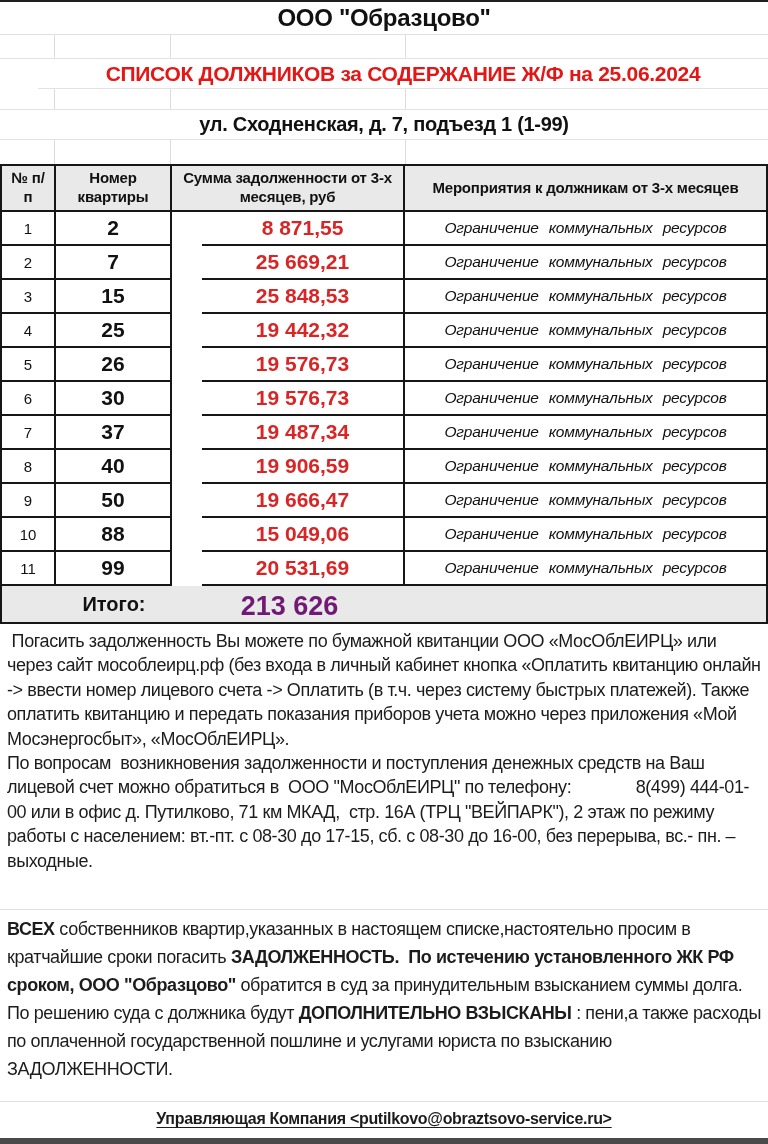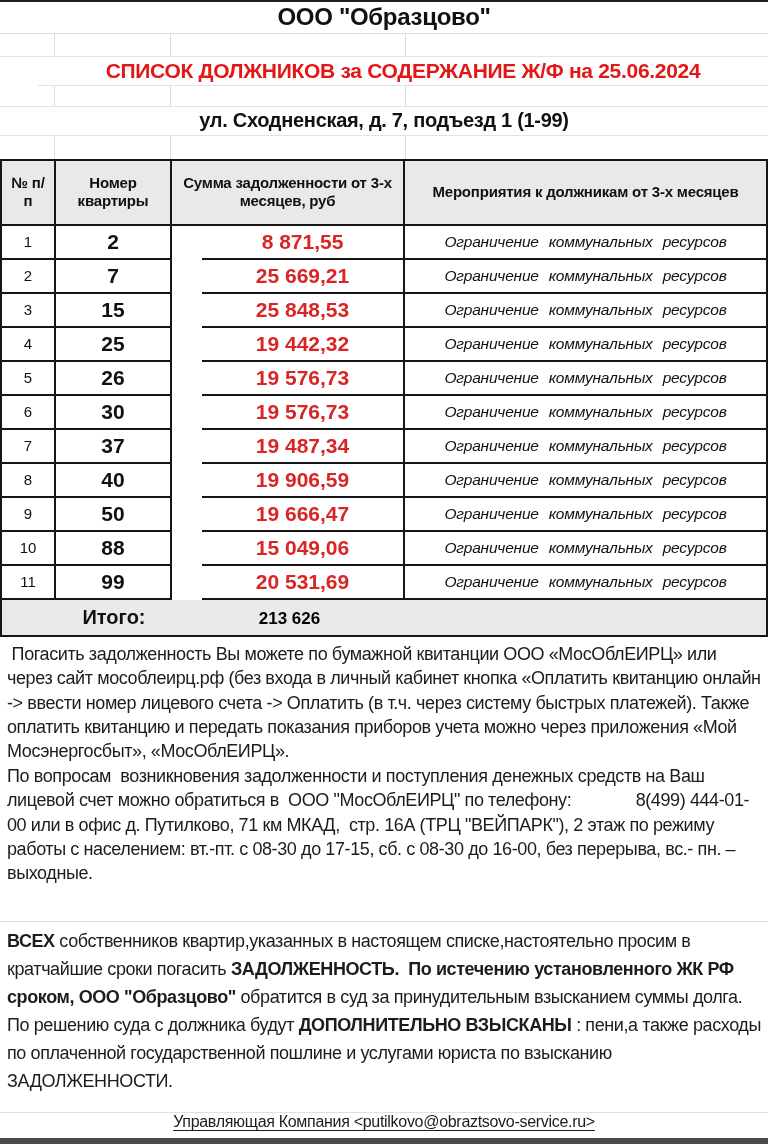--- a/index.html
+++ b/index.html
@@ -26,49 +26,49 @@
   .red-title-row .t { font-size:21px; font-weight:bold; color:#e41717; letter-spacing:-0.3px; }
   .address-row { height:30px; display:flex; align-items:center; justify-content:center;
     border-bottom:1px solid #e2e2e2; }
   .address-row .t { font-size:20px; font-weight:bold; letter-spacing:-0.3px; }
   
   .debt-table { border:2px solid #161616; border-bottom:none; }
   .trow { display:grid; grid-template-columns:54px 116px 233px 1fr; }
   .trow > div { border-right:2px solid #161616; border-bottom:2px solid #161616;
     display:flex; align-items:center; justify-content:center; text-align:center; }
   .trow > div:last-child { border-right:none; }
-  .thead { height:65px;border-radius:29px; }
+  .thead { height:46px;border-radius:29px; }
   .thead > div { background:#e9e9e9; font-weight:bold; font-size:15px; line-height:1.25;
     padding:2px 6px; letter-spacing:-0.2px; }
   .tdata { height:34px; }
   .c-num { font-size:15px; }
   .c-apt { font-size:21px; font-weight:bold; }
   .c-sum { font-size:21px; font-weight:bold; color:#d92525;margin-left:30px; }
   .c-act { font-size:15.5px; word-spacing:0.38em; letter-spacing:-0.2px;font-style:italic; }
   .total-row { position:relative; height:38px; background:#e9e9e9;
     border:2px solid #161616; border-top:none; }
   .total-label { position:absolute; left:54px; width:116px; top:0; bottom:0;
     display:flex; align-items:center; justify-content:center;
     font-size:20px; font-weight:bold; }
   .total-value { position:absolute; left:170px; width:235px; top:4px; bottom:0;
     display:flex; align-items:center; justify-content:center;
-    font-size:17px; font-weight:bold; color:#000000; }
+    font-size:27px; font-weight:bold; color:#701a75; }
   
   .textblock { padding:5px 7px 0 7px; }
   .para { font-size:18px; line-height:24.4px; letter-spacing:-0.4px;
     white-space:pre-wrap; color:#1c1c1c; text-align:left; }
   .para + .para { margin-top:0px; }
   .section-line { height:1px; background:#e0e0e0; margin:0; }
   .gap1 { height:36px; }
   .warning { padding:5px 7px 0 7px; }
   .warning .para { line-height:28px; }
   .gap2 { height:18px; }
   
-  .footer-row { height:27px; display:flex; align-items:flex-start; justify-content:center;
-    border-top:1px solid #e0e0e0; }
+  .footer-row { height:27px; display:flex; align-items:flex-end; justify-content:center;
+    border-top:1px solid #e0e0e0;font-weight:bold; }
   .footer-row .t { font-size:16px; letter-spacing:-0.3px; text-decoration:underline;
     text-underline-offset:3px; color:#1c1c1c; }
   .bottom-bar { margin-top:auto; height:6px; background:#4a4a4a; }
 </style>
 </head>
 <body>
 
 <div class="page">
 
   <div class="company-row">

